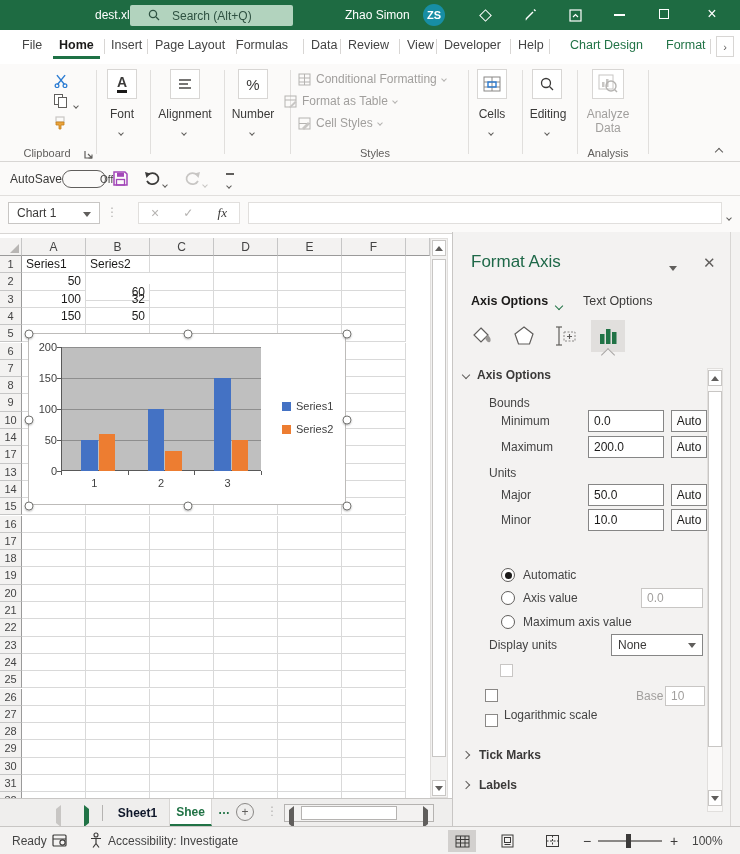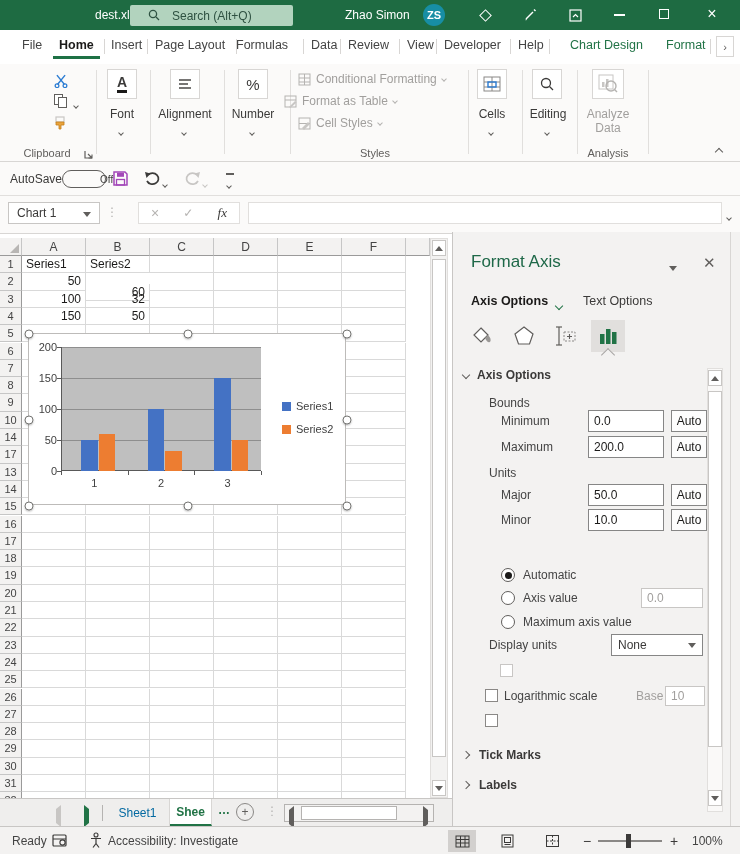--- a/index.html
+++ b/index.html
@@ -102,21 +102,21 @@
   .radio.sel::after { content:""; display:block; width:7px; height:7px; margin:2.5px; border-radius:50%; background:#1b1a19; }
   .cb { position:absolute; width:13px; height:13px; border:1px solid #8a8886; background:#fff; }
   .cb.dis { border-color:#c8c6c4; }
   #du-drop { position:absolute; left:158px; top:402px; width:92px; height:22px; background:#fff; border:1px solid #868686; display:flex; align-items:center; padding-left:6px; }
   #du-drop .tri-dn { position:absolute; right:6px; }
   #panel-scroll { position:absolute; left:254px; top:136px; width:16px; height:444px; background:#FAF9F8; border:1px solid #e1dfdd; }
   #panel-edge { position:absolute; left:277px; top:0; width:1px; height:594px; background:#d8d6d4; }
 
   
   #sheettabs { position:absolute; left:0; top:798px; width:452px; height:28px; background:#EFEEED; border-top:1px solid #c8c6c4; }
-  .stab { position:absolute; top:0; height:27px; display:flex; align-items:center; justify-content:center; font-size:12px; color:#0369a1; border-right:1px solid #d8d6d4; }
+  .stab { position:absolute; top:0; height:27px; display:flex; align-items:center; justify-content:center; font-size:12px; color:#0f172a; border-right:1px solid #d8d6d4;font-weight:bold; }
   .stab.active { background:#fff; color:#217346; font-weight:bold; border-bottom:2px solid #217346; overflow:hidden; }
   #hscroll { position:absolute; left:284px; top:5px; width:150px; height:18px; background:#F3F2F1; border:1px solid #b5b3b1; }
   #statusbar { position:absolute; left:0; top:826px; width:740px; height:28px; background:#F3F2F1; border-top:1px solid #c8c6c4; font-size:12px; color:#444; }
   .viewbtn { position:absolute; top:3px; width:28px; height:22px; display:flex; align-items:center; justify-content:center; }
   .viewbtn.sel { background:#D2D0CE; }
   #zoomtrack { position:absolute; left:598px; top:13px; width:64px; height:2px; background:#8a8886; }
   #zoomhandle { position:absolute; left:626px; top:7px; width:5px; height:14px; background:#3b3a39; }
 </style>
 </head>
 <body>
@@ -711,21 +711,21 @@
 
     <span class="plabel" style="left:36px;top:402px">Display units</span>
     <div id="du-drop">
         <span>None</span>
         <span class="tri-dn"></span>
       </div>
 
     <span class="cb dis" style="left:47px;top:432px"></span>
 
     <span class="cb" style="left:32px;top:457px"></span>
-    <span class="plabel" style="left:51px;top:453px">Logarithmic scale</span>
+    <span class="plabel" style="left:51px;top:472px">Logarithmic scale</span>
     <span class="plabel gray" style="left:183px;top:453px">Base</span>
     <input class="pinput dis" style="left: 212px; top: 454px; width: 40px; height: 20px;" value="10">
 
     <span class="cb" style="left:32px;top:482px"></span>
 
     <div class="sechdr" style="top:516px">
         <span class="chev right" style="margin-right:2px"></span>
         <span>Tick Marks</span>
       </div>
     <div class="sechdr" style="top:546px">

